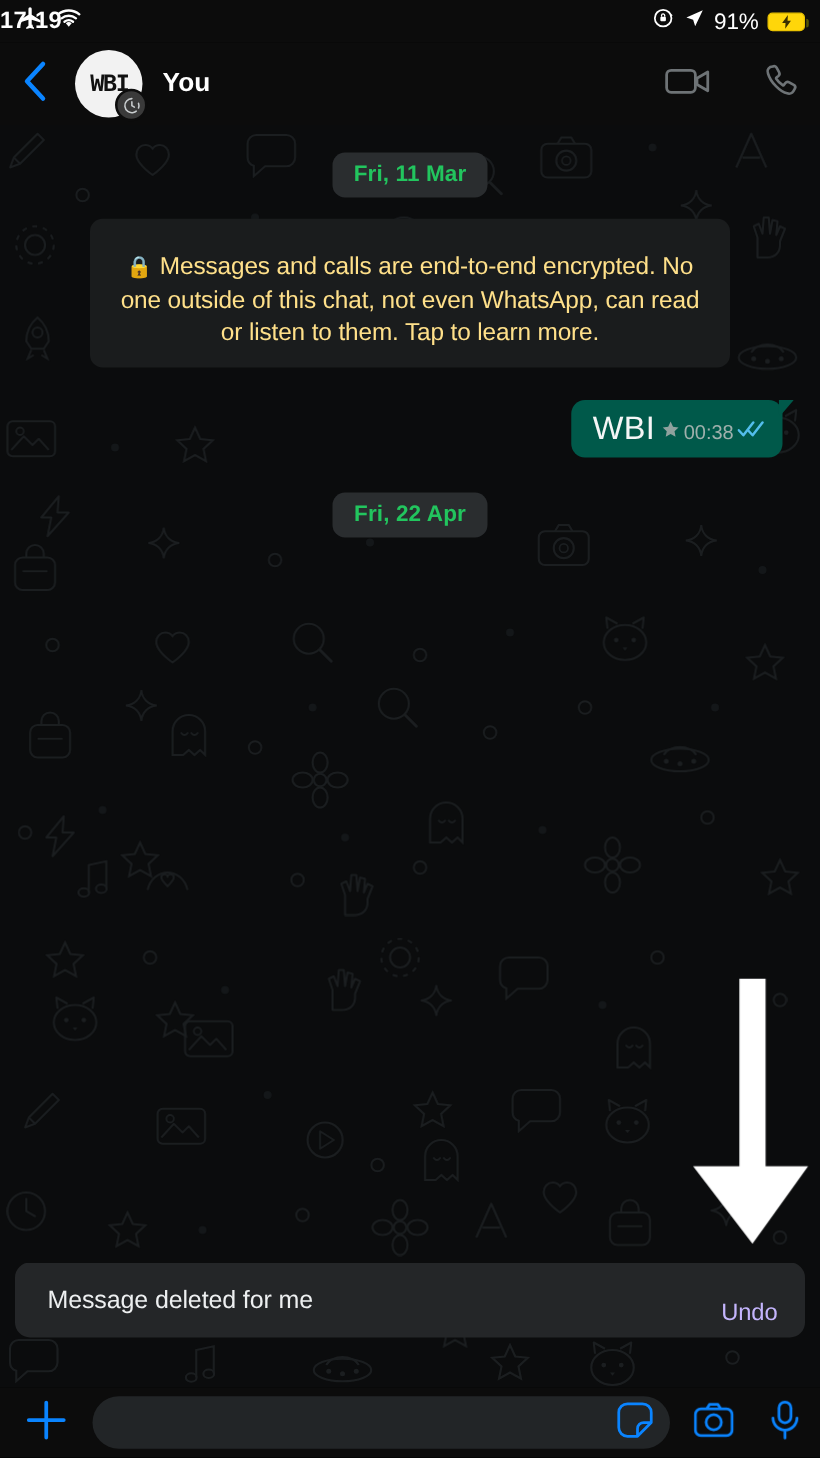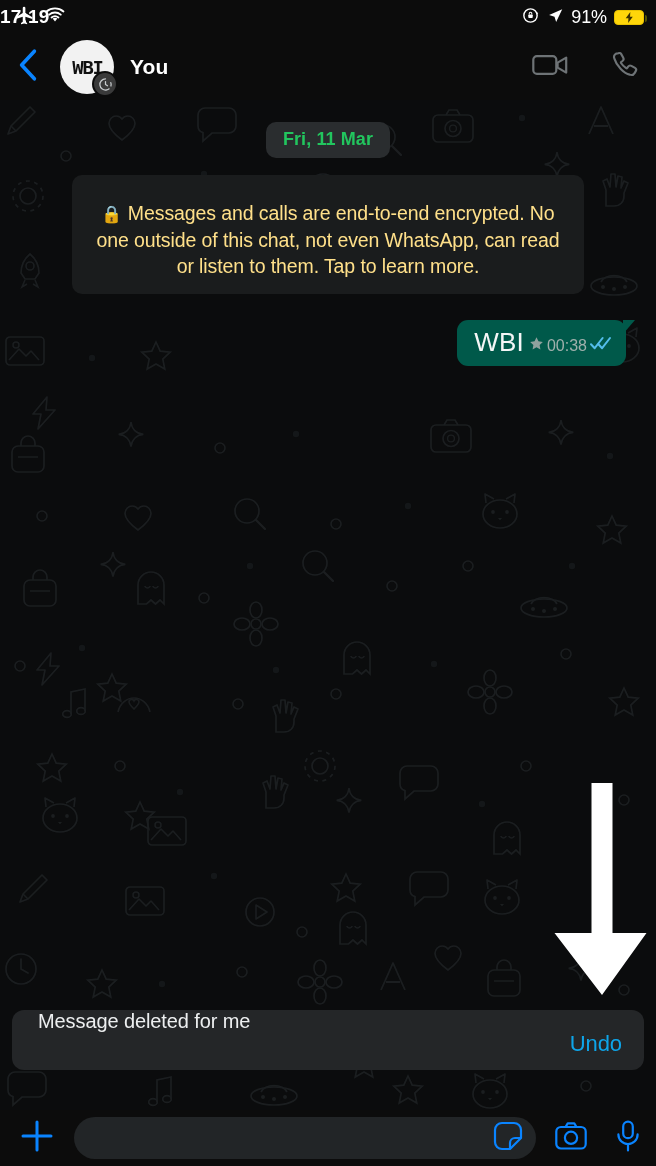--- a/index.html
+++ b/index.html
@@ -97,25 +97,25 @@
   .watermark{
     position:absolute; left:352px; top:1024px; z-index:18;
     font-family:"DejaVu Sans Mono", monospace;
     font-size:30px; font-weight:700; letter-spacing:1px;
     color:#2B3035; opacity:.85; white-space:nowrap;
     transform:scaleY(1.12);
   }
   .toast{
     position:absolute; left:12px; top:1010px; width:632px; height:60px;
     background:#242628; border-radius:12px; z-index:20;
-    display:flex; justify-content:space-between;
+    display:flex; align-items:center; justify-content:space-between;
     padding:0 22px 0 26px;
   }
   .toast-text{ font-size:20px; color:#EDEFF0; letter-spacing:-.1px; }
-  .toast-undo{ font-size:22px; color:#0ea5e9; letter-spacing:-.1px;margin-top:21px; }
+  .toast-undo{ font-size:19px; color:#c4b5fd; letter-spacing:-.1px;margin-top:21px; }
 
   
   .composer{
     position:absolute; bottom:0; left:0; width:656px; height:56px;
     background:#0C0C0C; display:flex; align-items:center; z-index:35;
   }
   .plus-btn{ width:74px; display:flex; align-items:center; justify-content:center; }
   .input-pill{
     flex:1; height:42px; background:#222527; border-radius:21px;
     display:flex; align-items:center; justify-content:flex-end;
@@ -479,20 +479,23 @@
           <span>
             <svg width="22" height="15" viewBox="0 0 22 15">
               <path d="M1 8.2l3.7 4L12.6 2" stroke="#53BDEB" stroke-width="2" fill="none" stroke-linecap="round" stroke-linejoin="round"></path>
               <path d="M8.4 8.2l3.7 4L20 2" stroke="#53BDEB" stroke-width="2" fill="none" stroke-linecap="round" stroke-linejoin="round"></path>
             </svg>
           </span>
         </span>
       </div>
     </div>
 
+    <div class="date-row" style="margin-top:28px;">
+      <span class="date-pill">Fri, 22 Apr</span>
+    </div>
 
 
   </div>
 </div>
 
 <div class="arrow-anno">
   <svg width="112" height="214" viewBox="0 0 112 214">
     <path d="M46.5 0h21v150h34L57 212 9.5 150h37z" fill="#FFFFFF"></path>
   </svg>
 </div>

